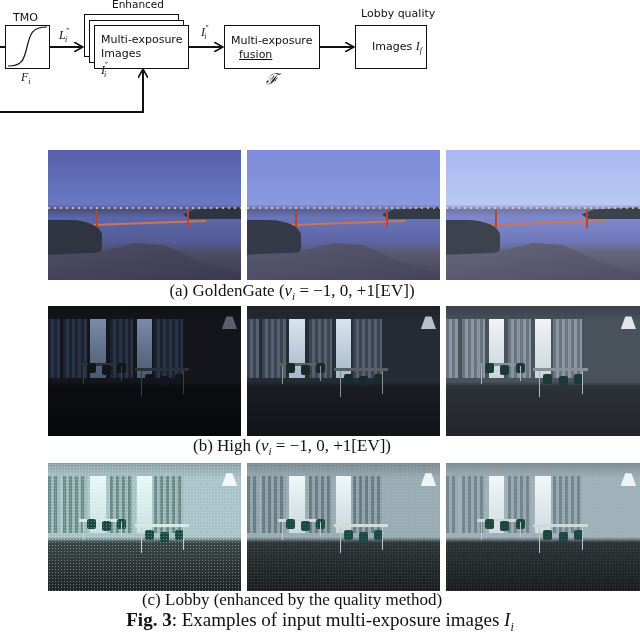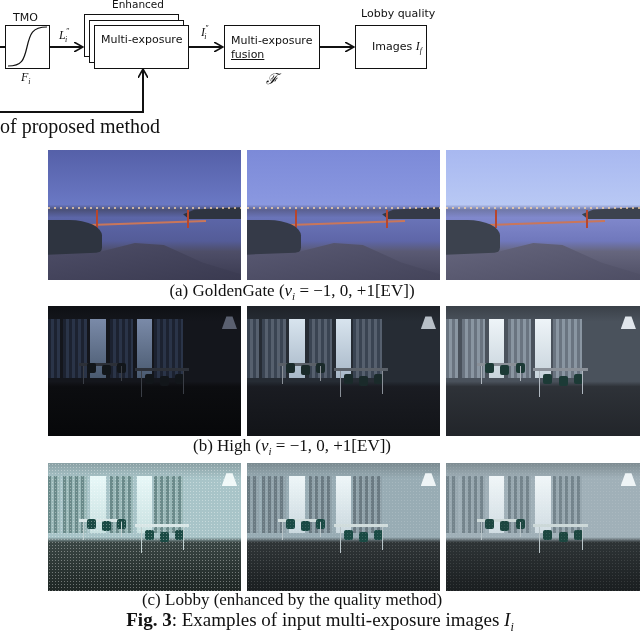--- a/index.html
+++ b/index.html
@@ -68,40 +68,42 @@
 
   <div class="abs math" style="left:59px;top:27px;font-size:12px;">
     <span>L</span><sup style="font-size:8px;">″</sup><sub style="font-size:8px;margin-left:-4px;">i</sub>
   </div>
 
   <div class="lbl" style="left:112px;top:-2px;">Enhanced</div>
   <div class="box" style="left:84px;top:14px;width:95px;height:43px;"></div>
   <div class="box" style="left:89px;top:20px;width:95px;height:43px;"></div>
   <div class="box" style="left:94px;top:25px;width:95px;height:44px;">
     <div class="box-text" style="left:6px;top:7px;">Multi-exposure</div>
+    <div class="box-text" style="left:6px;top:21px;">
+      <span>Images </span><span class="math" style="font-size:12px;">I</span><sup style="font-size:8px;">″</sup><sub class="math" style="font-size:8px;margin-left:-4px;">i</sub>
+    </div>
   </div>
 
   <div class="abs math" style="left:201px;top:24px;font-size:12px;">
     <span>I</span><sup style="font-size:8px;">″</sup><sub style="font-size:8px;margin-left:-4px;">i</sub>
   </div>
 
   <div class="box" style="left:224px;top:25px;width:96px;height:44px;">
     <div class="box-text" style="left:6px;top:8px;">Multi-exposure</div>
-    <div class="box-text" style="left:6px;top:22px;text-decoration:underline;">fusion</div>
+    <div class="box-text" style="left:14px;top:22px;text-decoration:underline;">fusion</div>
   </div>
   <div class="abs math" style="left:266px;top:68px;font-size:15px;">ℱ</div>
 
   <div class="lbl" style="left:361px;top:7px;font-size:11px;">Lobby quality</div>
   <div class="box" style="left:355px;top:25px;width:72px;height:44px;">
     <div class="box-text" style="left:16px;top:14px;">
       <span>Images </span><span class="math" style="font-size:12px;">I</span><sub class="math" style="font-size:8px;">f</sub>
     </div>
   </div>
 
-  <div class="cap-top">of proposed method</div>
 </div>
 
 <div>
   <div class="photo gg" id="gg0" style="left: 48px; top: 150px; width: 193px; height: 130px; --sky1: #5560a8; --sky2: #6a78c4; --city: #4a5078; --water: #5c66a8; --water2: #545c98; --hill: #4e4e68; --hill2: #3a3a50; --hilldark: #2e3440;">
     <div class="far-land"></div>
     <div class="lights"></div>
     <div class="deck"></div>
     <div class="tower" style="left:25%;"></div>
     <div class="tower" style="left:72%;"></div>
     <div class="land-left"></div>

